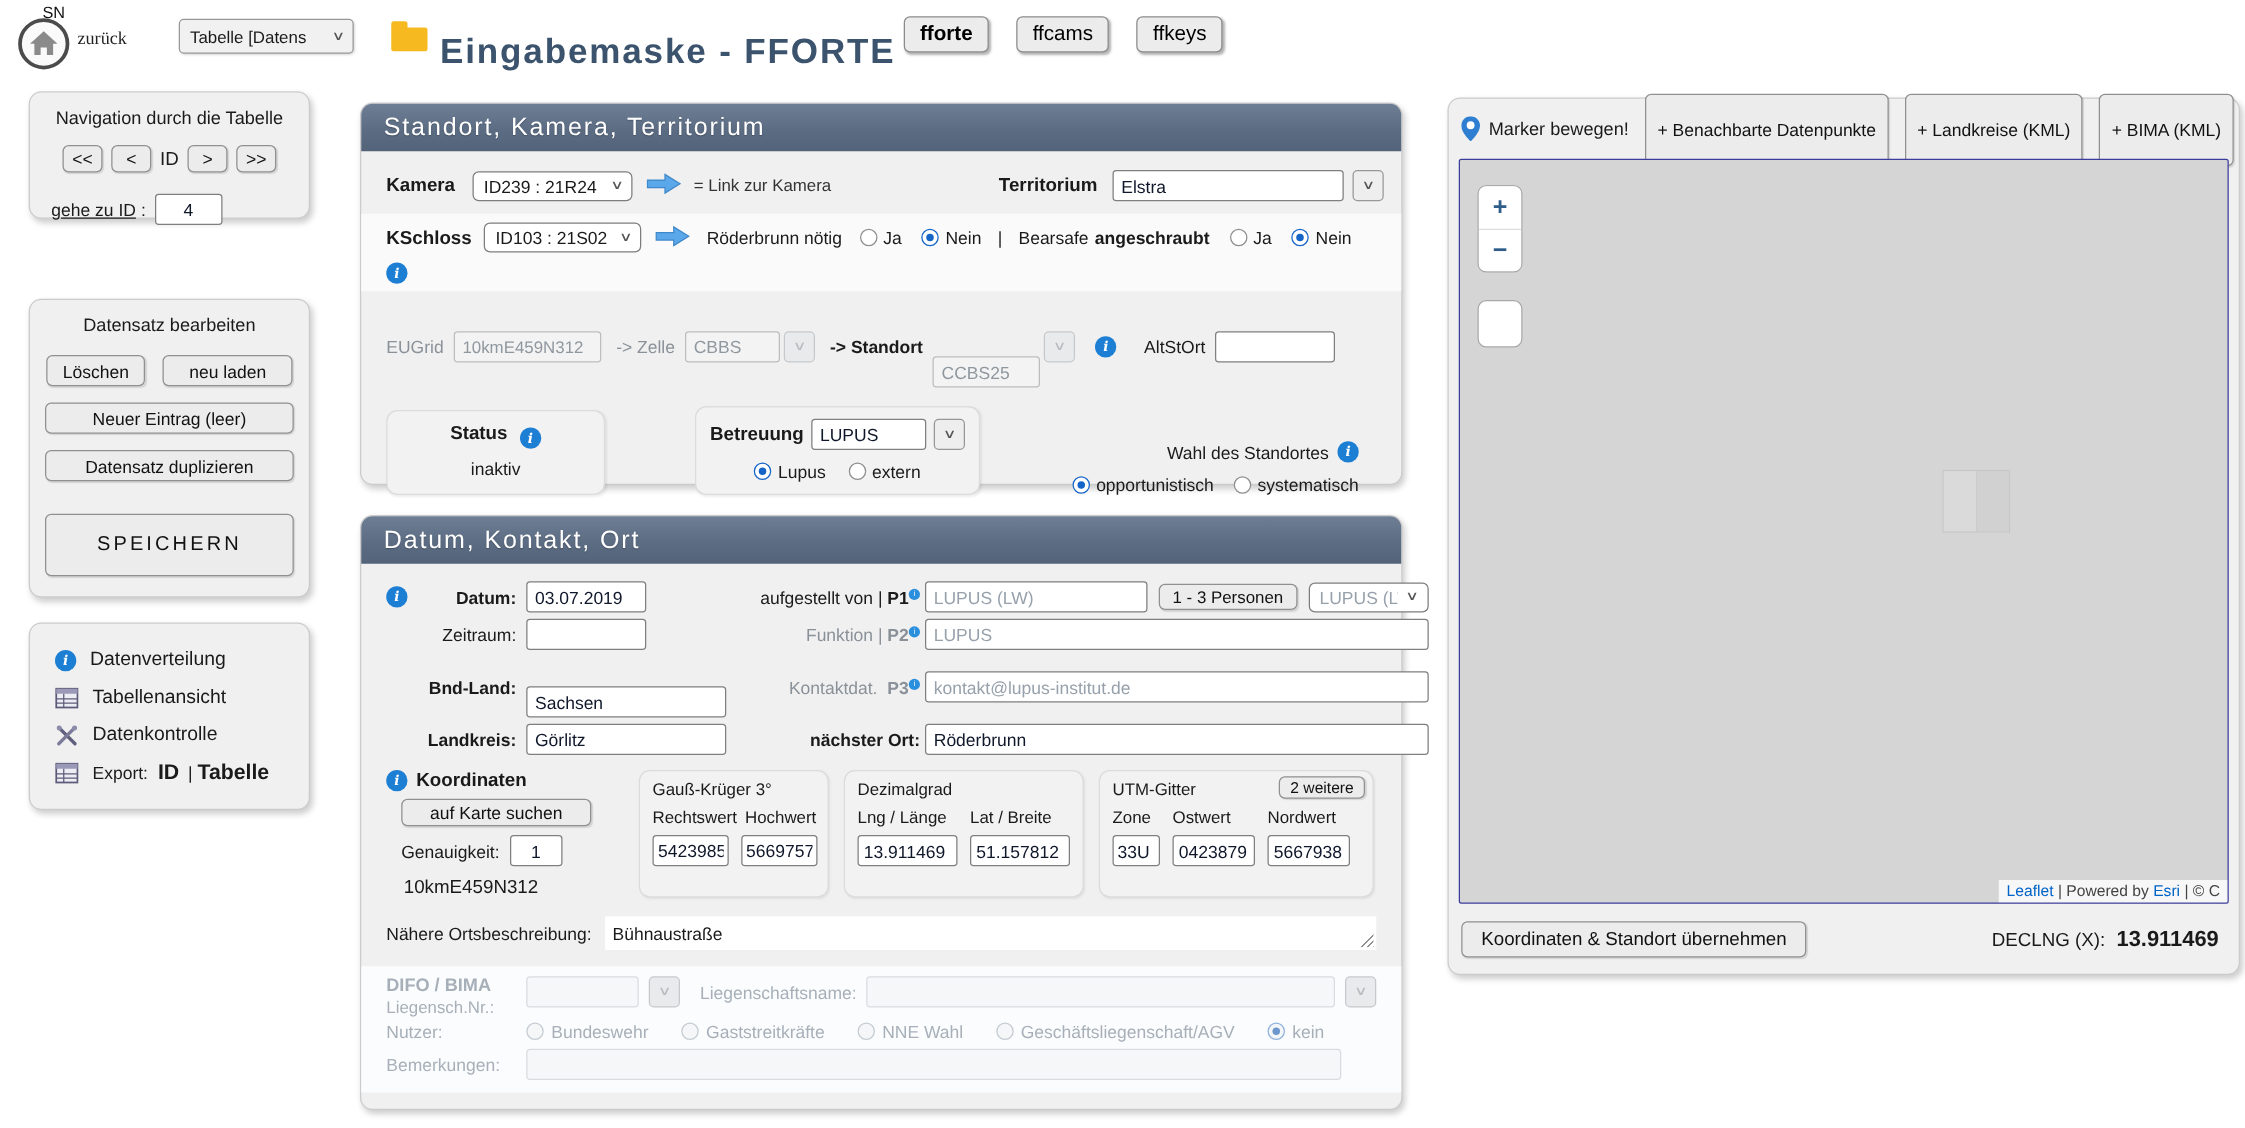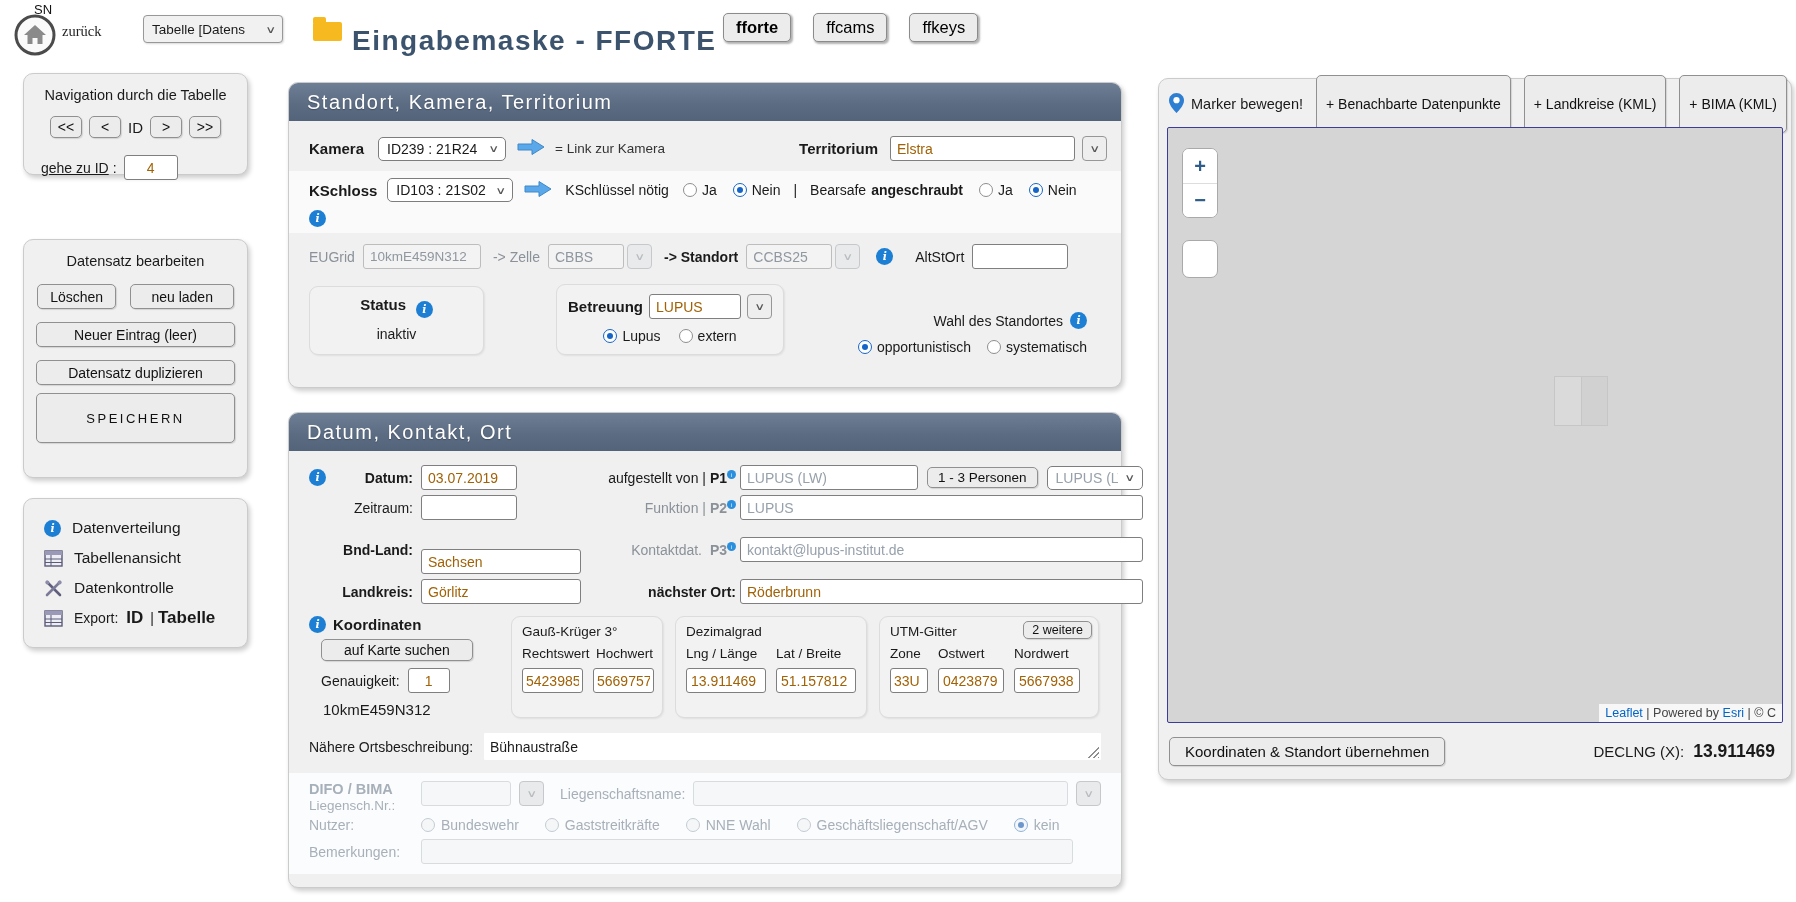--- a/index.html
+++ b/index.html
@@ -35,21 +35,21 @@
 .radio { display:inline-block; width:14px; height:14px; border:1px solid #8e8e8e; border-radius:50%;
   background:#fff; position:relative; vertical-align:-2px; flex:none; cursor:pointer; }
 .radio.checked { border-color:#1565c8; }
 .radio.checked::after { content:""; position:absolute; inset:3px; background:#1565c8; border-radius:50%; }
 .radio.dis { border-color:#c4ccd3; background:#f5f6f7; }
 .radio.dis.checked { border-color:#8fb3dc; }
 .radio.dis.checked::after { background:#6b97cc; }
 .fake-select { display:inline-flex; align-items:center; justify-content:space-between; gap:8px; background:#fff;
   border:1px solid #7d7d7d; border-radius:5px; padding:3px 8px; cursor:pointer; white-space:nowrap; overflow:hidden; }
 .chev { font-size:10px; color:#555; transform:scaleX(1.5); flex:none; }
-.txt { height:25px; border:1px solid #7f7f7f; border-radius:3px; padding:0 6px; font:inherit; background:#fff; color:#a16207; }
+.txt { height:25px; border:1px solid #7f7f7f; border-radius:3px; padding:0 6px; font:inherit; background:#fff; color:#0f172a; }
 .txt.muted { color:#97a1ab; }
 .txt.gray { background:#f3f3f3; border-color:#bdbdbd; color:#8f979f; }
 .txt.dis { background:#f6f7f8; border:1px solid #d9dcdf; }
 .dd { width:25px; height:25px; background:#eee; border:1px solid #979797; border-radius:4px; display:inline-flex;
   align-items:center; justify-content:center; cursor:pointer; flex:none; }
 .dd.disabled { background:#e9eaeb; border-color:#c6c9cc; }
 .dd.disabled .chev { color:#b8bcc0; }
 .panel-header { height:38px; background:linear-gradient(180deg,#6e7e94 0%,#5c6c83 55%,#53637a 100%);
   border-radius:9px 9px 0 0; color:#fff; font-size:20px; letter-spacing:1.5px; line-height:38px;
   padding-left:18px; font-weight:500; text-shadow:0 1px 1px rgba(0,0,0,.25); }
@@ -62,21 +62,21 @@
 .navbtn-row { display:flex; justify-content:center; align-items:center; gap:7px; margin-top:13px; }
 .nbtn { min-width:32px; padding:2px 6px; font-size:14px; text-align:center; }
 .goto-row { margin:17px 0 0 17px; display:flex; align-items:center; font-size:14px; }
 .goto-link { text-decoration:underline; cursor:pointer; }
 #goto-input { width:54px; text-align:center; margin-left:7px; }
 
 #edit-panel { left:23px; top:239px; width:225px; height:239px; }
 .edit-row { display:flex; gap:14px; margin:15px 13px 0; }
 .edit-row .btn { flex:1; height:25px; padding:1px 4px; }
 .wide-btn { display:block; width:199px; height:25px; margin:13px auto 0; }
-.save-btn { display:block; width:199px; height:50px; margin:8px auto 0; font-size:13px; letter-spacing:2.5px; }
+.save-btn { display:block; width:199px; height:50px; margin:26px auto 0; font-size:16px; letter-spacing:2.5px; }
 
 #links-panel { left:23px; top:498px; width:225px; height:150px; padding:14px 0 0 20px; }
 .link-row { display:flex; align-items:center; gap:11px; height:30px; cursor:pointer; }
 .link-row .lbl { font-size:15.5px; }
 .export-big { font-size:17px; font-weight:bold; }
 .icon16 { width:19px; height:19px; flex:none; }
 
 
 #panel-standort { left:288px; top:82px; width:834px; height:306px; }
 .kamera-row { display:flex; align-items:center; padding:15px 14px 10px 20px; }
@@ -279,21 +279,21 @@
         <span class="bold lbl15">KSchloss</span>
         <span class="fake-select" style="margin-left:10px; width:126px;">
           <span>ID103 : 21S02</span>
           <span class="chev">∨</span>
         </span>
         <span style="margin:0 12px 0 10px;">
           <svg viewBox="0 0 30 18" width="30" height="18">
               <path d="M2 6h14V1.5L28 9 16 16.5V12H2z" fill="#5aa7ea" stroke="#3f88c9"></path>
             </svg>
         </span>
-        <span>KSchlüssel nötig</span>
+        <span>Röderbrunn nötig</span>
         <span class="rlbl" style="margin-left:14px;">
           <span class="radio"></span>
           <span>Ja</span>
         </span>
         <span class="rlbl" style="margin-left:16px;">
           <span class="radio checked"></span>
           <span>Nein</span>
         </span>
         <span style="margin:0 13px;">|</span>
         <span>Bearsafe</span>
@@ -314,21 +314,21 @@
 
     <div class="eugrid-row">
       <span class="graylbl">EUGrid</span>
       <input class="txt gray" style="width: 118px; margin-left: 8px; font-size: 13.5px;" value="10kmE459N312">
       <span class="graylbl" style="margin-left:12px;">-&gt; Zelle</span>
       <input class="txt gray" style="width: 76px; margin-left: 8px;" value="CBBS">
       <span class="dd disabled" style="margin-left:3px;">
           <span class="chev">∨</span>
         </span>
       <span class="bold" style="margin-left:12px;">-&gt; Standort</span>
-      <input class="txt gray" style="width: 86px; margin-left: 8px;" value="CCBS25">
+      <input class="txt gray" style="width: 86px; margin-left: 8px; margin-top: 41px;" value="CCBS25">
       <span class="dd disabled" style="margin-left:3px;">
           <span class="chev">∨</span>
         </span>
       <span class="info" style="margin-left:16px;">i</span>
       <span style="margin-left:22px;">AltStOrt</span>
       <input class="txt" style="width: 96px; margin-left: 8px;" value="">
     </div>
 
     <div class="boxes-row">
       <div class="gbox status-box">

